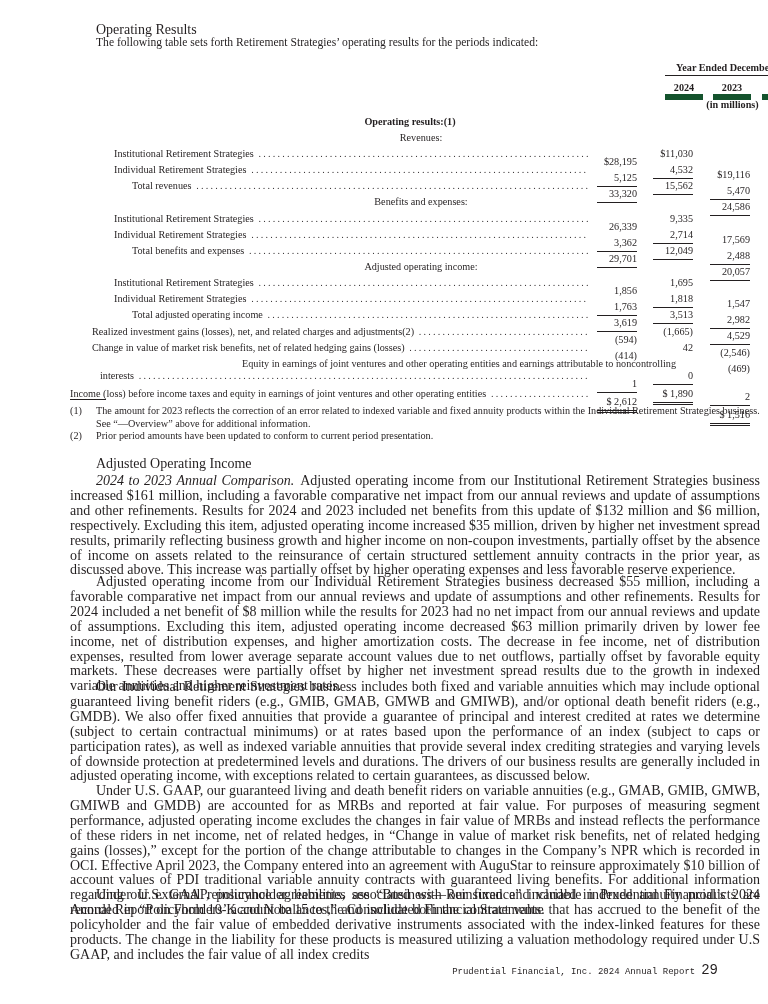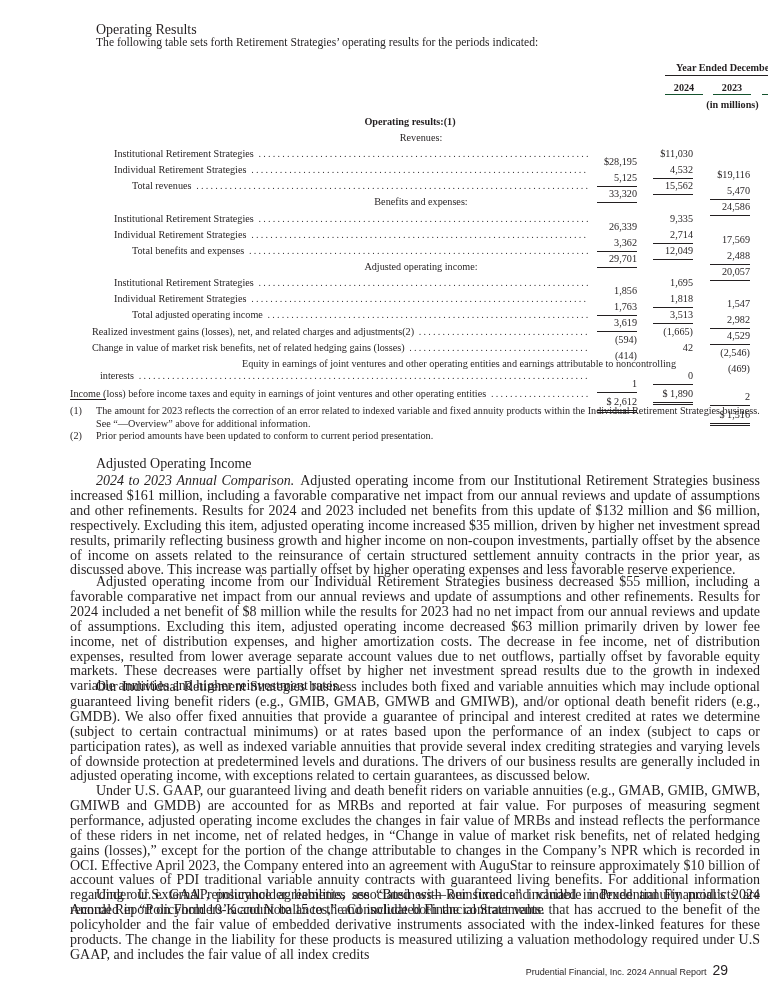--- a/index.html
+++ b/index.html
@@ -17,21 +17,21 @@
   }
   
   .tbl { position: absolute; left: 70px; width: 690px; top: 62px; font-size: 10.2px; }
   .hdr-group {
     position: absolute; left: 595px; width: 135px; top: 0; text-align: center;
     font-weight: bold; font-size: 10.2px; padding-bottom: 2px;
     border-bottom: 1px solid #231f20;
   }
   .hdr-year {
     position: absolute; top: 20px; width: 38px; text-align: center; font-weight: bold;
-    border-bottom: 1px solid #14532d; padding-bottom: 1px;
+    border-bottom: 6px solid #14532d; padding-bottom: 1px;
   }
   .hdr-units { position: absolute; left: 595px; width: 135px; top: 37px; text-align: center; font-weight: bold; }
   .row { position: absolute; left: 0; width: 690px; height: 16px; line-height: 16px; white-space: nowrap; }
   .lbl { position: absolute; top: 0; overflow: hidden; white-space: nowrap; text-align: center; }
   .lbl .dots { letter-spacing: 2.2px; }
   .val {
     position: absolute; top: 0; width: 40px; text-align: right; white-space: nowrap;
   }
   .c1 { left: 527px; margin-top: 8px; } .c2 { left: 583px; } .c3 { left: 640px; margin-top: 21px; }
   .ul { border-bottom: 1px solid #231f20; }
@@ -43,22 +43,22 @@
   .fn .num { position: absolute; left: 0; top: 0; }
   .fn .txt { margin-left: 26px; display: block; }
 
   .para {
     position: absolute; left: 70px; width: 690px; font-size: 14px; line-height: 14.9px;
     text-align: justify; text-indent: 26px; margin: 0;
   }
   .para .lead { font-style: italic; margin-right: 6px; }
 
   .footer {
-    position: absolute; right: 40px; top: 962px;
-    font-family: Liberation Sans, sans-serif; font-size: 9px; color: #231f20;
+    position: absolute; right: 50px; top: 962px;
+    font-family: Liberation Mono, monospace; font-size: 9px; color: #231f20;
   }
   .footer .pg { font-size: 14px; margin-left: 6px; }
 </style>
 </head>
 <body>
 
 <div>
   <div class="section-title" style="top:22px;">Operating Results</div>
   <div class="intro">The following table sets forth Retirement Strategies’ operating results for the periods indicated:</div>
 

